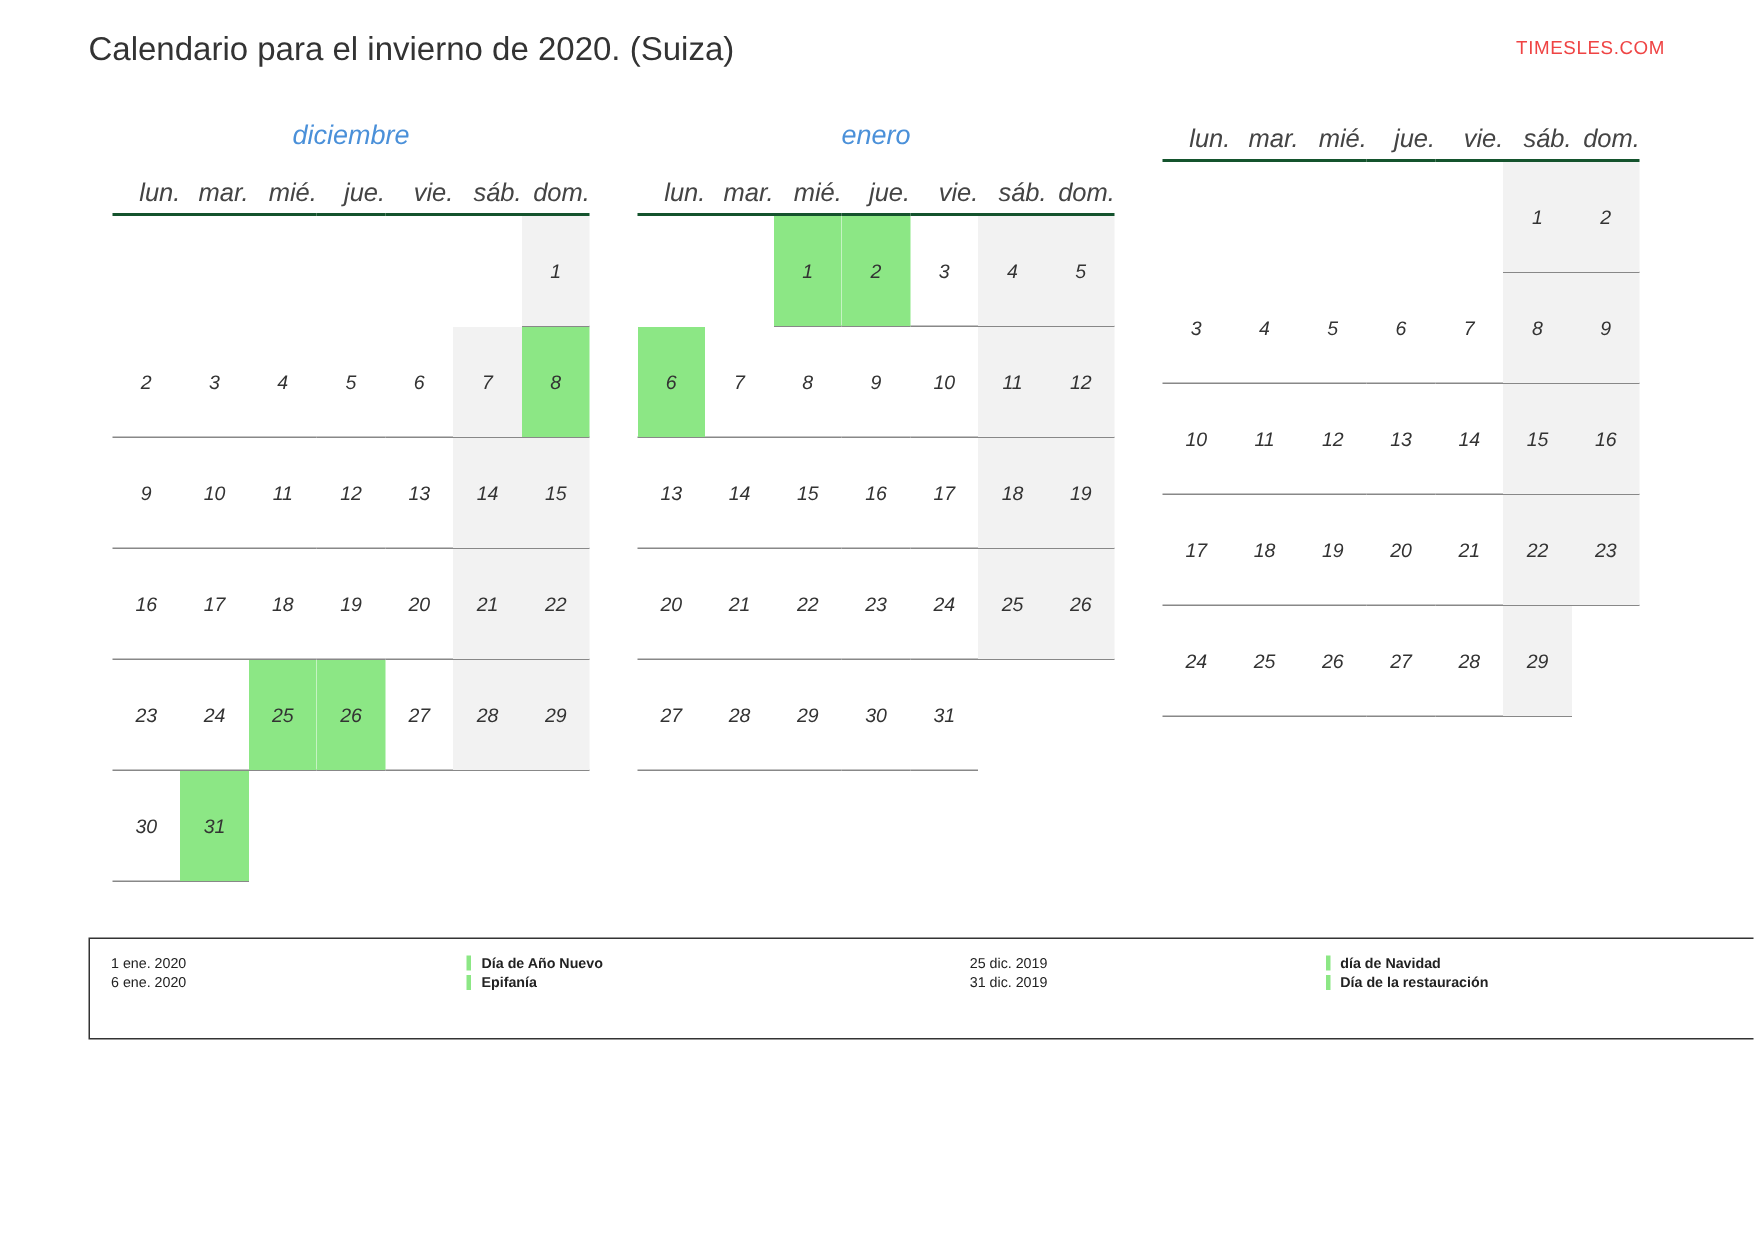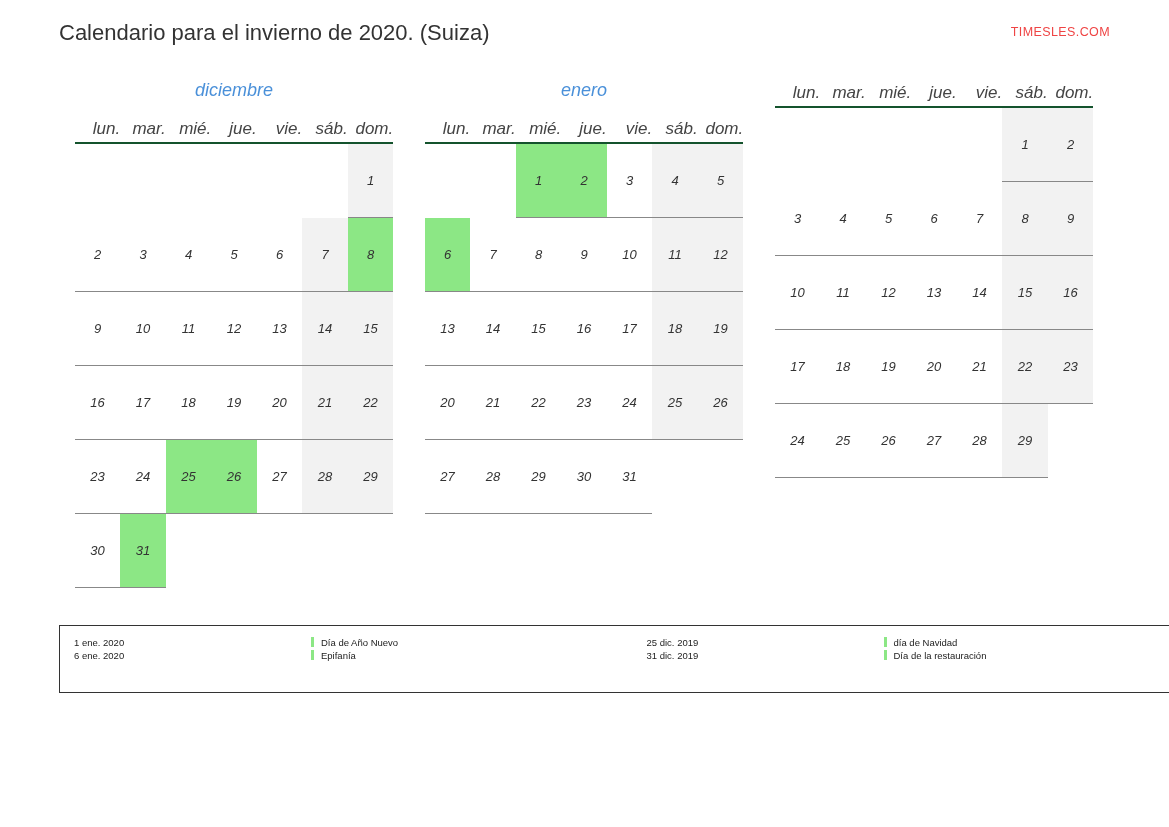--- a/index.html
+++ b/index.html
@@ -132,20 +132,21 @@
     width: 3px;
     height: 10px;
     background: #8ce785;
     margin-right: 7px;
     flex: none;
   }
   .legend-label {
     font-size: 9.5px;
     color: #222222;
     white-space: nowrap;
+    font-weight: bold;
   }
 </style>
 </head>
 <body>
 
 <div class="page-header">
   <div class="page-title">Calendario para el invierno de 2020. (Suiza)</div>
   <div class="brand">TIMESLES.COM</div>
 </div>
 

